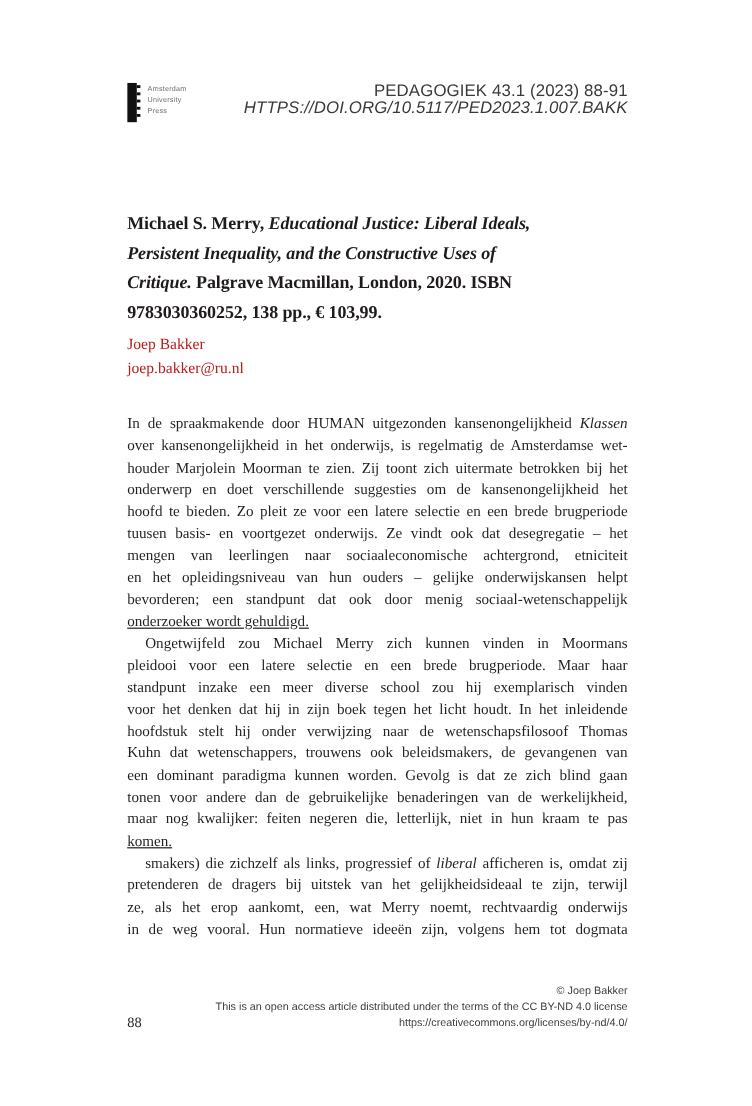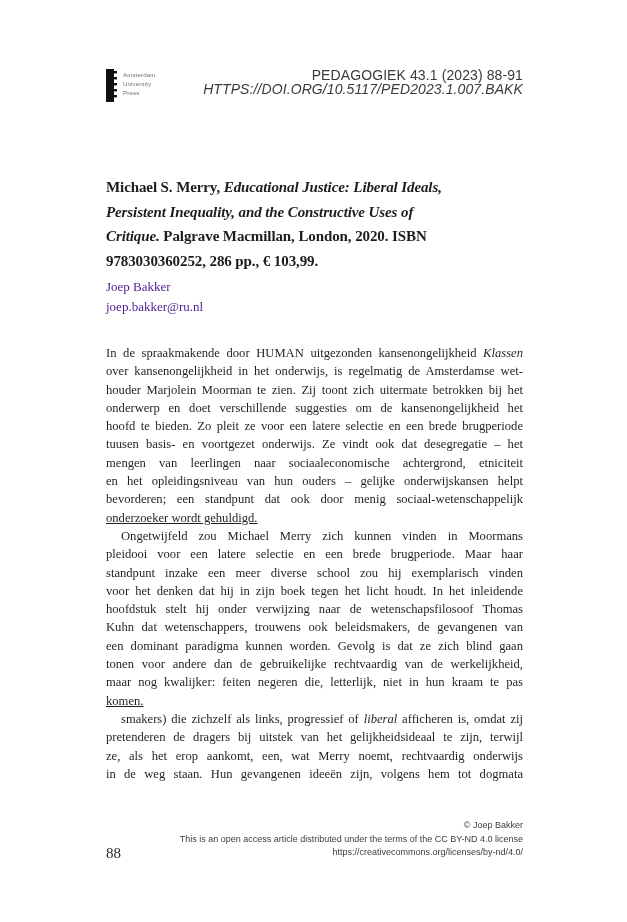--- a/index.html
+++ b/index.html
@@ -36,21 +36,21 @@
   .paper-title {
     position: absolute; top: 175px; left: 106px; width: 424px;
     font-weight: bold; font-size: 15px; line-height: 24.6px;
     letter-spacing: -0.1px; color: #1f1b1c;
   }
   .paper-title .it { font-style: italic; margin-top: 16px; }
 
   
   .author-block {
     position: absolute; top: 277px; left: 106px;
-    font-size: 13px; line-height: 19.5px; color: #4c1d95;
+    font-size: 13px; line-height: 19.5px; color: #b91c1c;
   }
 
   
   .body-text {
     position: absolute; top: 344px; left: 106px; width: 417px;
     font-size: 12.6px; line-height: 18.3px; color: #231f20;
   }
   .body-text .line {
     text-align: justify;
     text-align-last: justify;
@@ -65,21 +65,21 @@
 
   
   .page-footer {
     position: absolute; top: 819px; right: 104px;
     text-align: right;
     font-family: "Liberation Sans", sans-serif;
     font-size: 9px; line-height: 13.5px; color: #3d3d3d;
   }
   .page-number {
     position: absolute; left: 106px; top: 845px;
-    font-size: 15px; color: #2a2627;
+    font-size: 12px; color: #2a2627;
   }
 </style>
 </head>
 <body>
 
 <div class="page-header">
   <div class="logo">
     <svg width="12" height="33" viewBox="0 0 12 33" aria-hidden="true">
       <rect x="0" y="0" width="8" height="33" fill="#111111"></rect>
       <rect x="8" y="2" width="3" height="2.4" fill="#111111"></rect>
@@ -97,21 +97,21 @@
   <div class="journal-info">
     <div>PEDAGOGIEK 43.1 (2023) 88-91</div>
     <div class="doi">HTTPS://DOI.ORG/10.5117/PED2023.1.007.BAKK</div>
   </div>
 </div>
 
 <div class="paper-title">
     <div class="title-line"><span>Michael S. Merry, </span><span class="it">Educational Justice: Liberal Ideals,</span></div>
     <div class="title-line"><span class="it">Persistent Inequality, and the Constructive Uses of</span></div>
     <div class="title-line"><span class="it">Critique.</span><span> Palgrave Macmillan, London, 2020. ISBN</span></div>
-    <div class="title-line"><span>9783030360252, 286 pp., € 103,99.</span></div>
+    <div class="title-line"><span>9783030360252, 138 pp., € 103,99.</span></div>
   </div>
 
 <div class="author-block">
   <div>Joep Bakker</div>
   <div>joep.bakker@ru.nl</div>
 </div>
 
 <div class="body-text">
     <div class="para">
       <div class="line"><span>In de spraakmakende door HUMAN uitgezonden kansenongelijkheid </span><span class="it">Klassen</span></div>
@@ -126,29 +126,29 @@
       <div class="line line-last"><span>onderzoeker wordt gehuldigd.</span></div>
     </div>
     <div class="para indent">
       <div class="line"><span>Ongetwijfeld zou Michael Merry zich kunnen vinden in Moormans</span></div>
       <div class="line"><span>pleidooi voor een latere selectie en een brede brugperiode. Maar haar</span></div>
       <div class="line"><span>standpunt inzake een meer diverse school zou hij exemplarisch vinden</span></div>
       <div class="line"><span>voor het denken dat hij in zijn boek tegen het licht houdt. In het inleidende</span></div>
       <div class="line"><span>hoofdstuk stelt hij onder verwijzing naar de wetenschapsfilosoof Thomas</span></div>
       <div class="line"><span>Kuhn dat wetenschappers, trouwens ook beleidsmakers, de gevangenen van</span></div>
       <div class="line"><span>een dominant paradigma kunnen worden. Gevolg is dat ze zich blind gaan</span></div>
-      <div class="line"><span>tonen voor andere dan de gebruikelijke rechtvaardig van de werkelijkheid,</span></div>
+      <div class="line"><span>tonen voor andere dan de gebruikelijke benaderingen van de werkelijkheid,</span></div>
       <div class="line"><span>maar nog kwalijker: feiten negeren die, letterlijk, niet in hun kraam te pas</span></div>
       <div class="line line-last"><span>komen.</span></div>
     </div>
     <div class="para indent">
       <div class="line"><span>smakers) die zichzelf als links, progressief of </span><span class="it">liberal</span><span> afficheren is, omdat zij</span></div>
       <div class="line"><span>pretenderen de dragers bij uitstek van het gelijkheidsideaal te zijn, terwijl</span></div>
       <div class="line"><span>ze, als het erop aankomt, een, wat Merry noemt, rechtvaardig onderwijs</span></div>
-      <div class="line"><span>in de weg staan. Hun gevangenen ideeën zijn, volgens hem tot dogmata</span></div>
+      <div class="line"><span>in de weg vooral. Hun normatieve ideeën zijn, volgens hem tot dogmata</span></div>
     </div>
   </div>
 
 <div class="page-footer">
   <div>© Joep Bakker</div>
   <div>This is an open access article distributed under the terms of the CC BY-ND 4.0 license</div>
   <div>https://creativecommons.org/licenses/by-nd/4.0/</div>
 </div>
 <div class="page-number">88</div>
 

